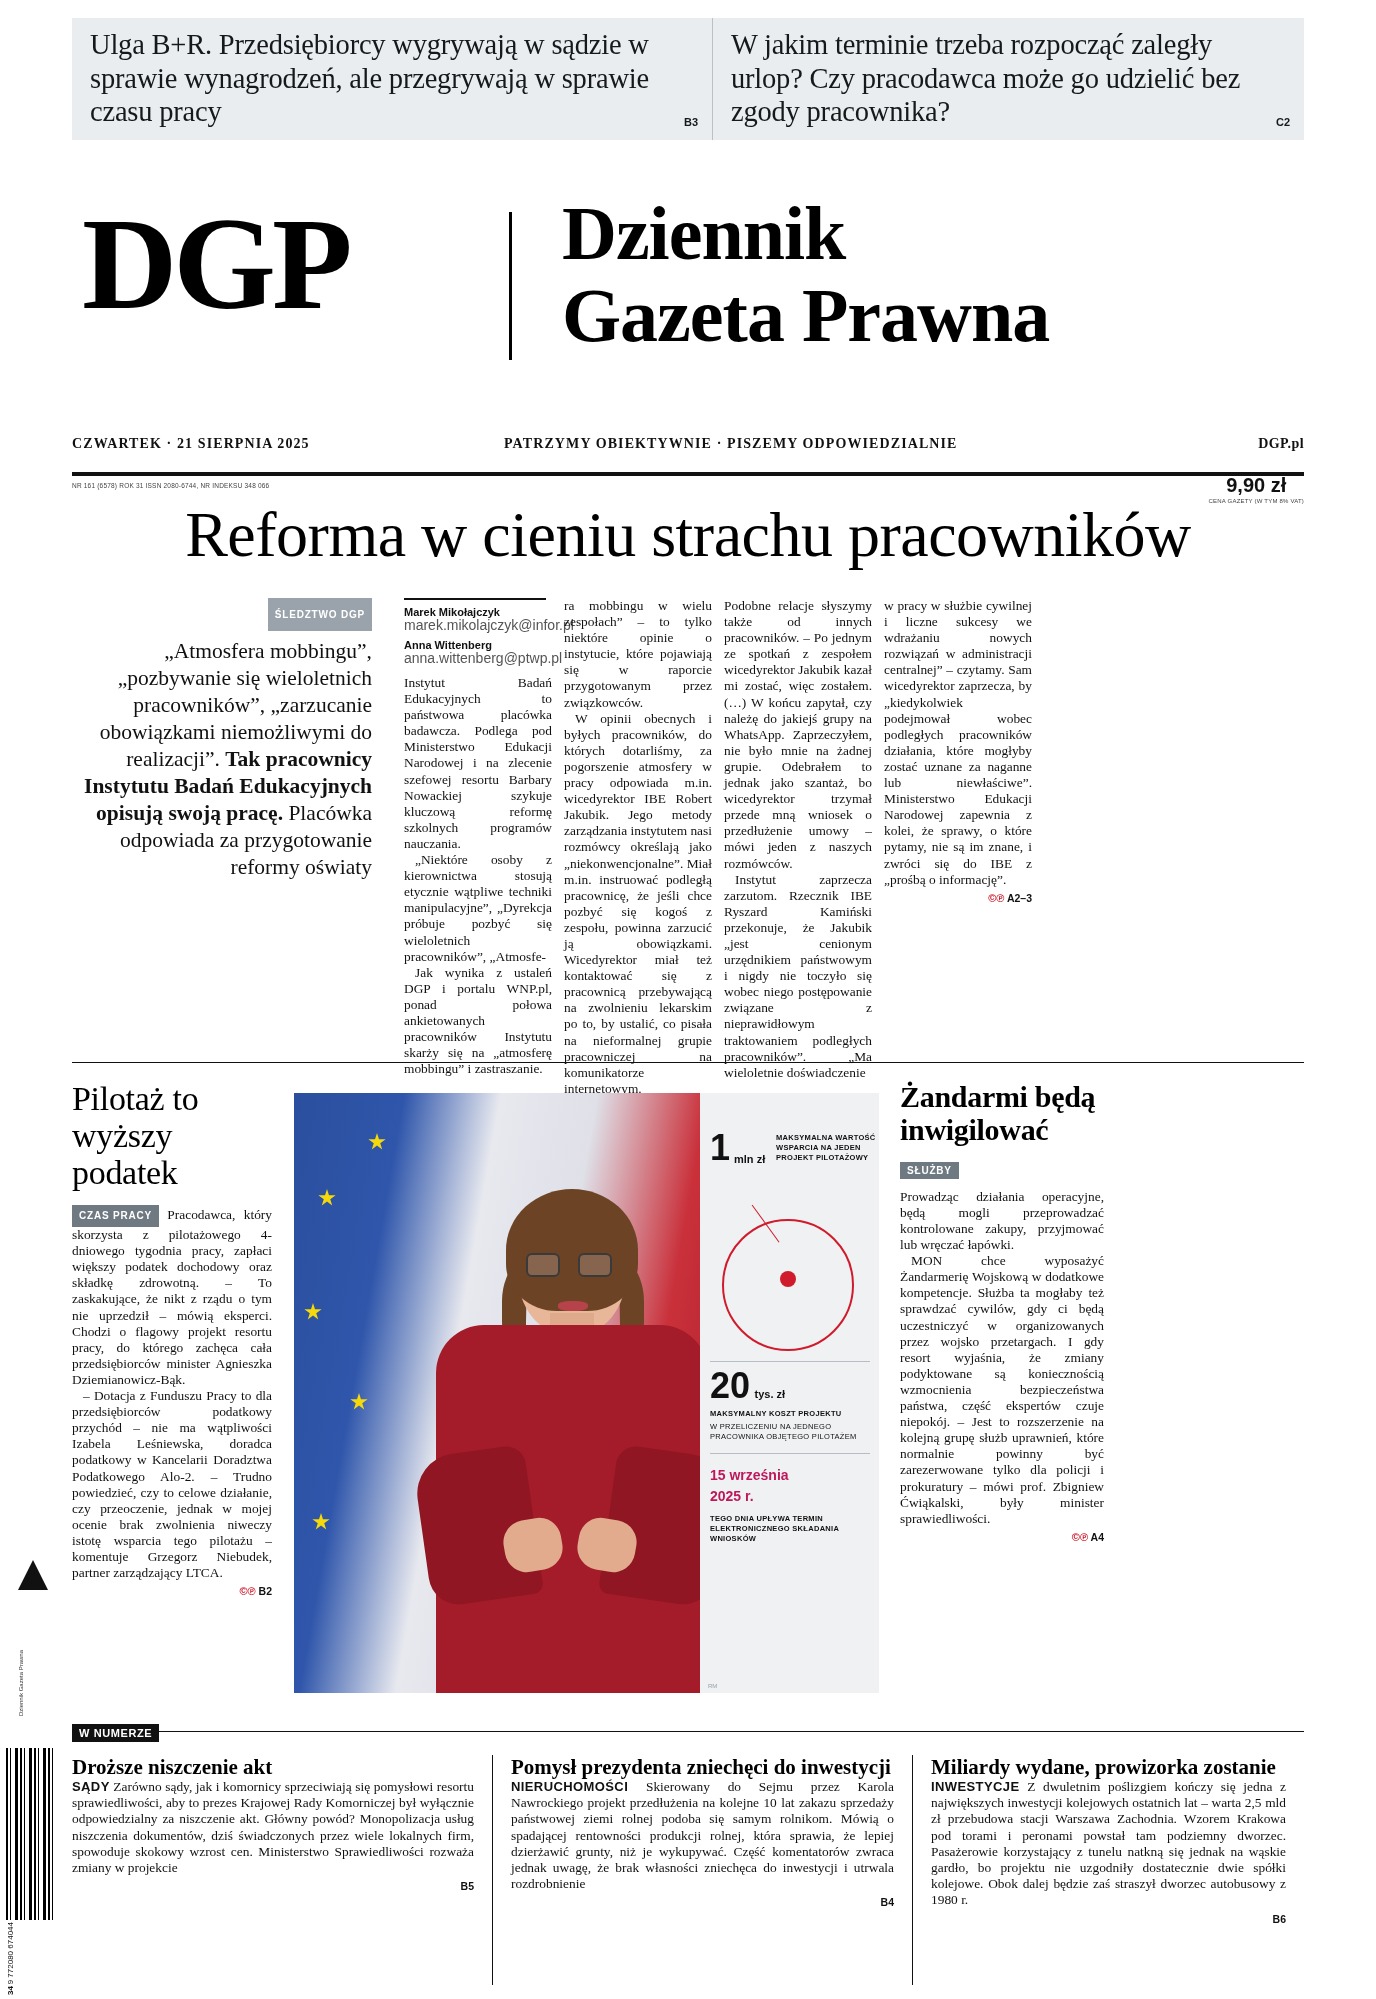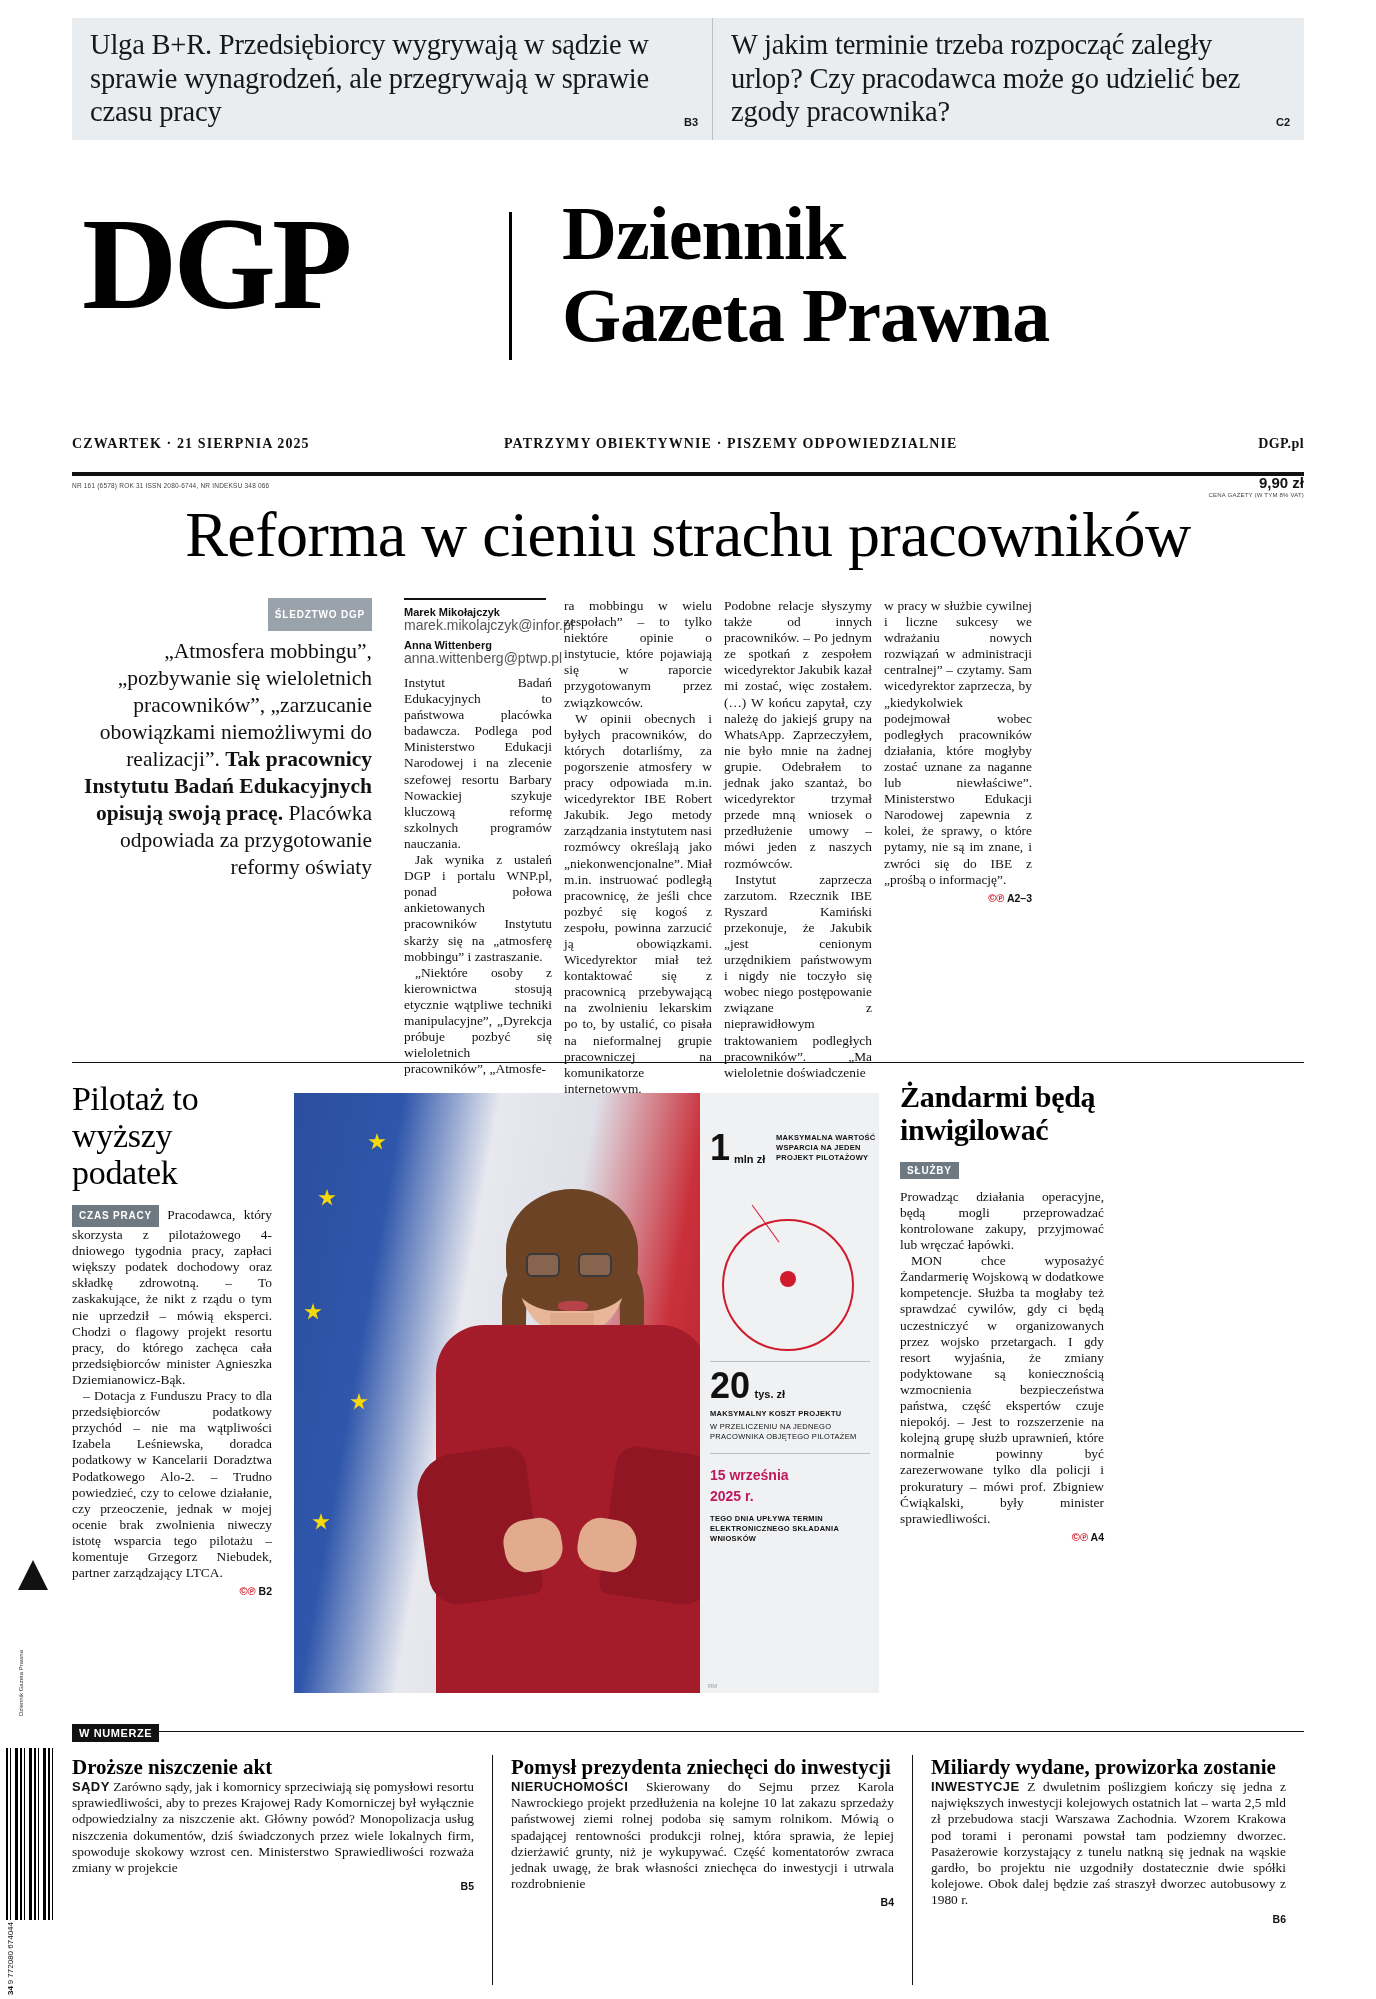--- a/index.html
+++ b/index.html
@@ -61,21 +61,21 @@
   .thickrule { position:absolute; left:72px; top:472px; width:1232px; height:4px; background:#111; }
 
   .issnline {
     position:absolute; left:72px; top:482px;
     font-family:"Liberation Sans", sans-serif;
     font-size:6.5px; letter-spacing:0.2px; color:#444;
   }
   .pricebox { position:absolute; right:72px; top:474px; text-align:right; }
   .price {
     font-family:"Liberation Sans", sans-serif; font-weight:bold;
-    font-size:15px; color:#111;
+    font-size:20px; color:#111;text-align:center;
   }
   .priceinfo {
     font-family:"Liberation Sans", sans-serif;
     font-size:6px; letter-spacing:0.2px; color:#444; margin-top:1px;
   }
 
   
   .mainhead {
     position:absolute; left:72px; top:500px; width:1232px;
     font-family:"Liberation Serif", serif; font-weight:normal;
@@ -335,22 +335,22 @@
     </div>
 
     <div class="bycol">
       <div class="byrule"></div>
       <div class="byname">Marek Mikołajczyk</div>
       <div class="bymail">marek.mikolajczyk@infor.pl</div>
       <div class="byname">Anna Wittenberg</div>
       <div class="bymail">anna.wittenberg@ptwp.pl</div>
       <div class="colbody">
         <p class="first">Instytut Badań Edukacyjnych to państwowa placówka badawcza. Podlega pod Ministerstwo Edukacji Narodowej i na zlecenie szefowej resortu Barbary Nowackiej szykuje kluczową reformę szkolnych programów nauczania.</p>
+        <p>„Niektóre osoby z kierownictwa stosują etycznie wątpliwe techniki manipulacyjne”, „Dyrekcja próbuje pozbyć się wieloletnich pracowników”, „Atmosfe-</p>
         <p>Jak wynika z ustaleń DGP i portalu WNP.pl, ponad połowa ankietowanych pracowników Instytutu skarży się na „atmosferę mobbingu” i zastraszanie.</p>
-        <p>„Niektóre osoby z kierownictwa stosują etycznie wątpliwe techniki manipulacyjne”, „Dyrekcja próbuje pozbyć się wieloletnich pracowników”, „Atmosfe-</p>
       </div>
     </div>
 
     <div class="col2">
       <div class="colbody">
         <p class="first">ra mobbingu w wielu zespołach” – to tylko niektóre opinie o instytucie, które pojawiają się w raporcie przygotowanym przez związkowców.</p>
         <p>W opinii obecnych i byłych pracowników, do których dotarliśmy, za pogorszenie atmosfery w pracy odpowiada m.in. wicedyrektor IBE Robert Jakubik. Jego metody zarządzania instytutem nasi rozmówcy określają jako „niekonwencjonalne”. Miał m.in. instruować podległą pracownicę, że jeśli chce pozbyć się kogoś z zespołu, powinna zarzucić ją obowiązkami. Wicedyrektor miał też kontaktować się z pracownicą przebywającą na zwolnieniu lekarskim po to, by ustalić, co pisała na nieformalnej grupie pracowniczej na komunikatorze internetowym.</p>
       </div>
     </div>
 

